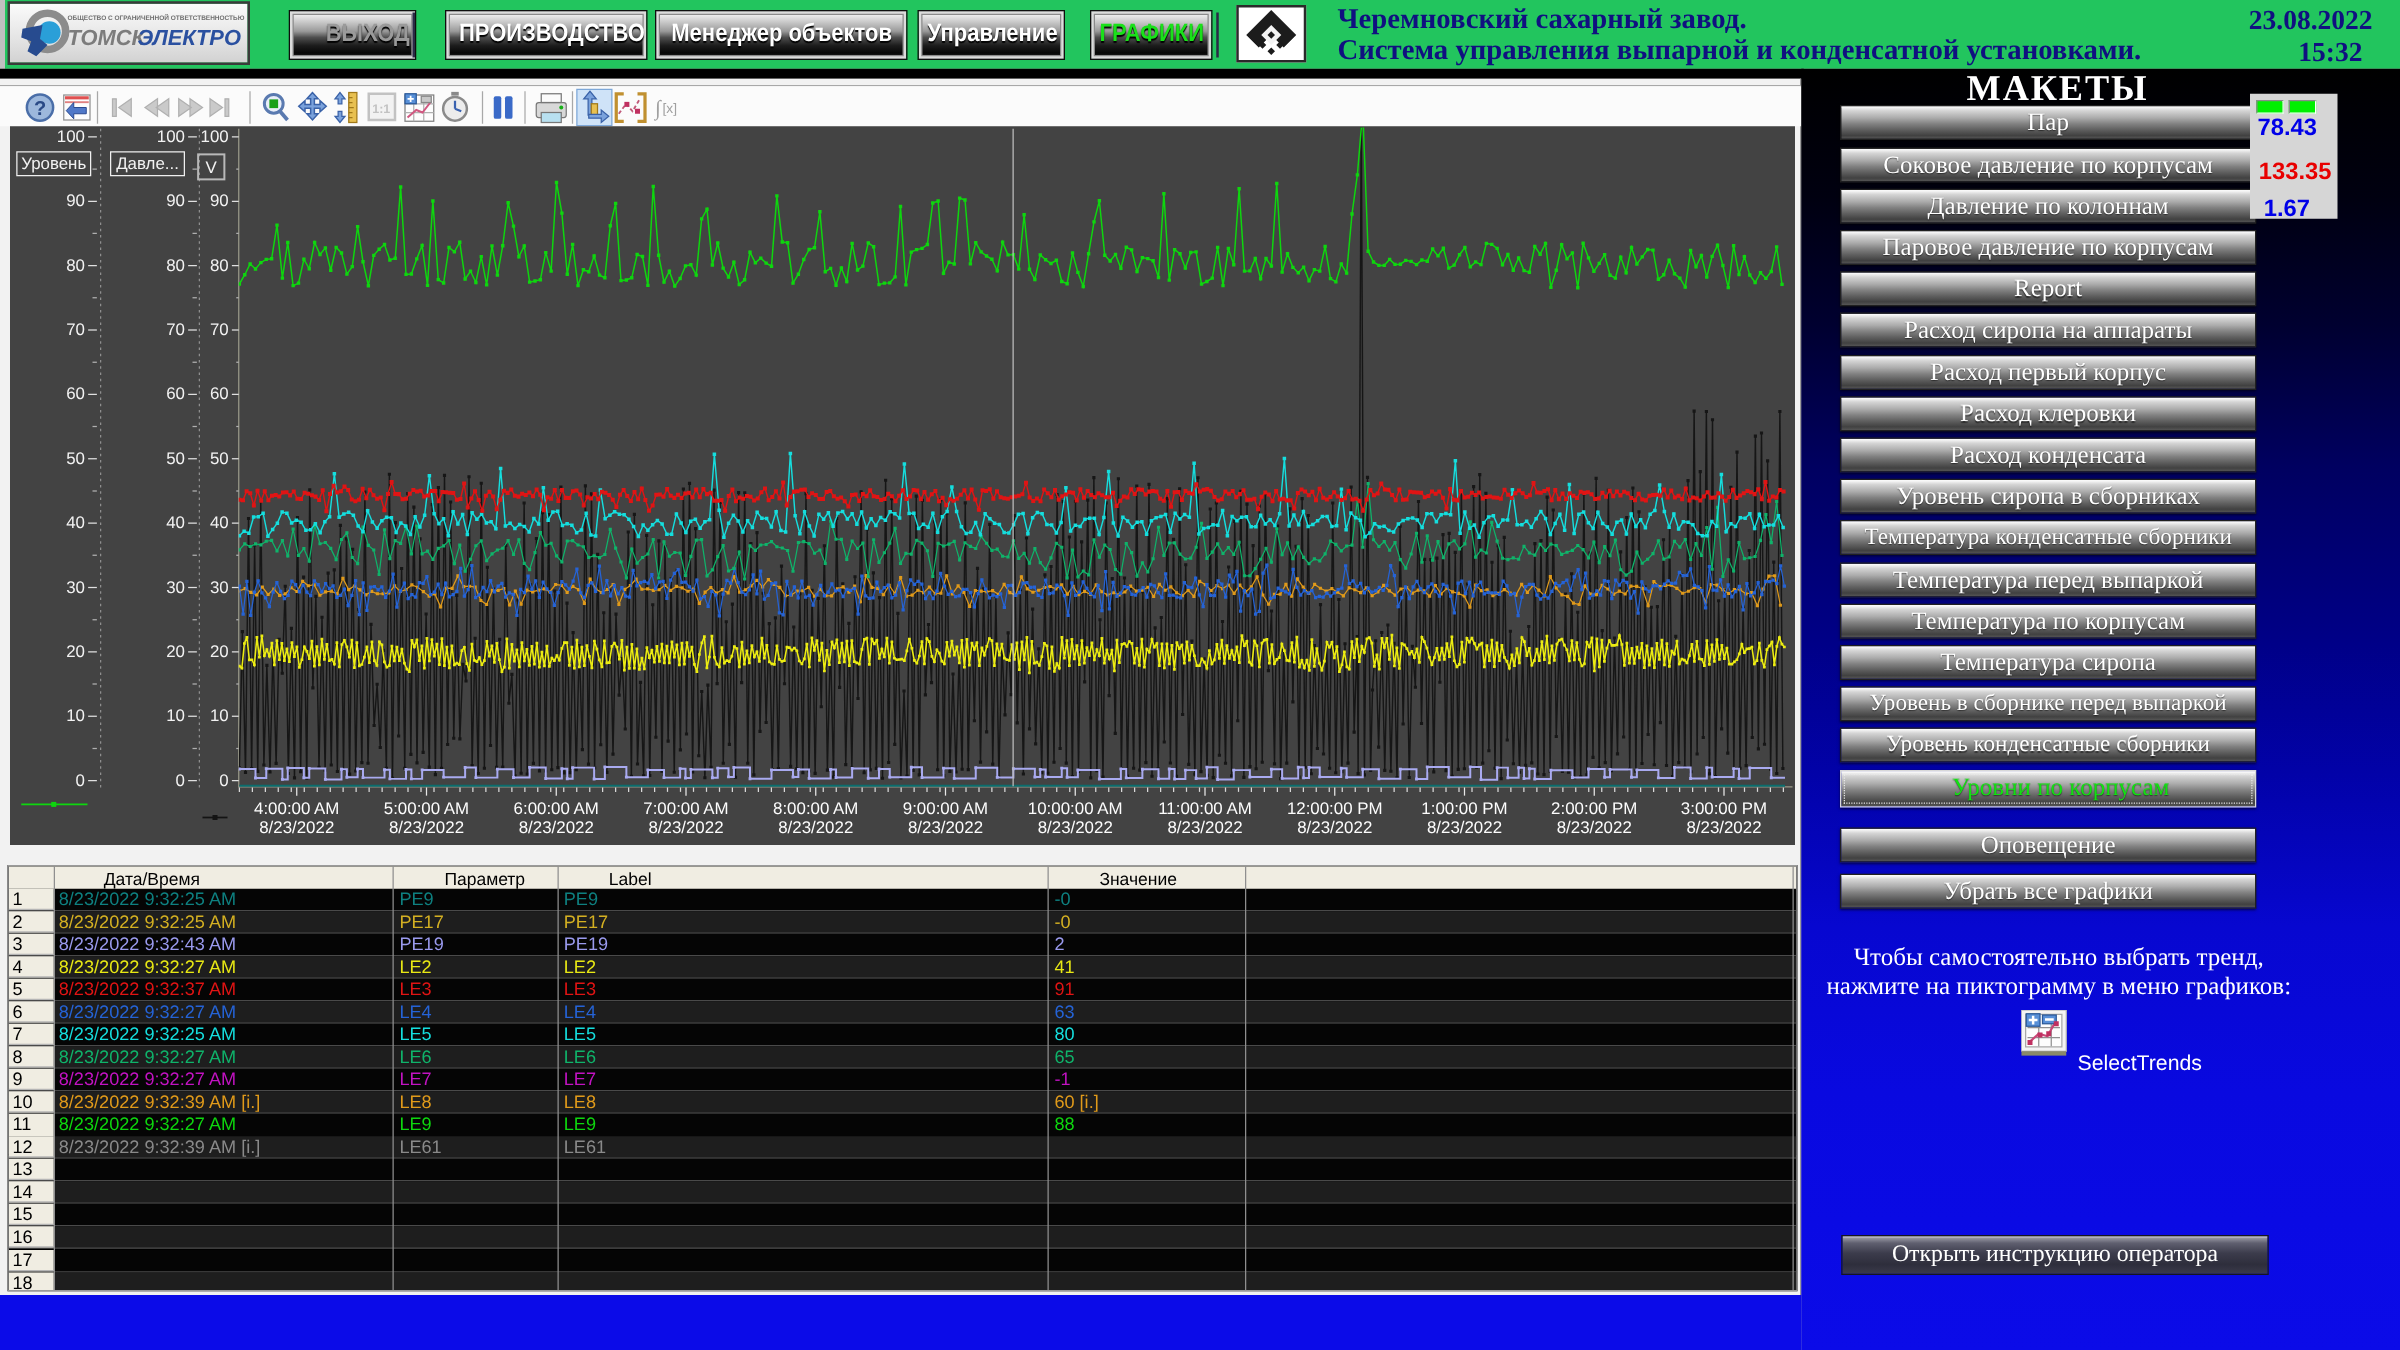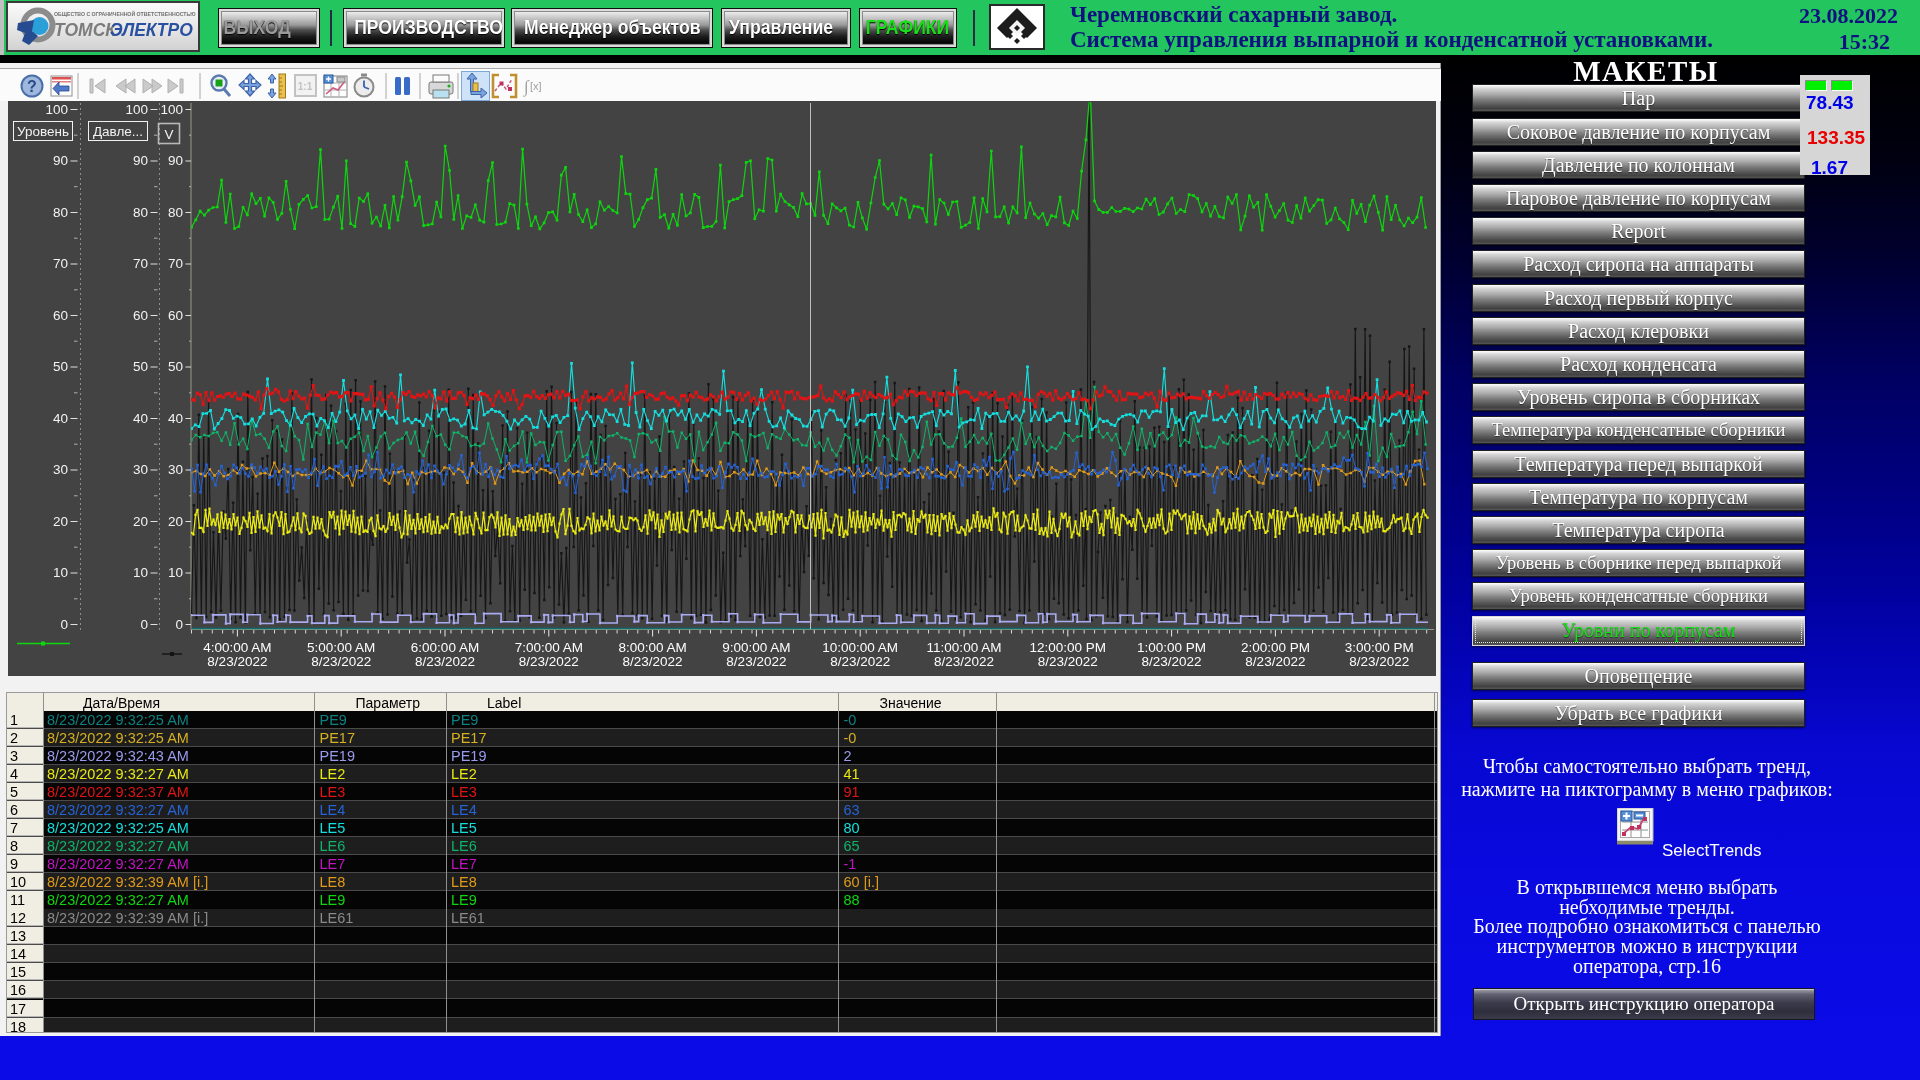--- a/index.html
+++ b/index.html
@@ -1,18 +1,18 @@
 <!DOCTYPE html>
 <html><head><meta charset="utf-8"><style>
 html,body{margin:0;padding:0;width:1920px;height:1080px;overflow:hidden;background:#c0c0c0;
 font-family:"Liberation Sans",sans-serif;}
 
 #topbar{position:absolute;left:4px;top:0;width:1920px;height:55px;background:#22c55e;}
 #logo{position:absolute;left:2px;top:1px;width:194px;height:51px;background:linear-gradient(180deg,#fbfbfb,#e4e4e4 60%,#d2d2d2);border:2px solid #3a3a3a;box-sizing:border-box;}
-.mbtn{position:absolute;top:8px;height:40px;background:linear-gradient(180deg,#ffffff 0%,#d9d9d9 16%,#9a9a9a 42%,#4f4f4f 55%,#1d1d1d 72%,#060606 88%,#2e2e2e 100%);border:1px solid #0e0e0e;box-shadow:inset 0 0 0 2px #dcdcdc,inset 0 0 0 3px #8a8a8a;box-sizing:border-box;color:#fff;font-weight:bold;text-align:left;}
+.mbtn{position:absolute;top:8px;height:40px;background:linear-gradient(180deg,#ffffff 0%,#d9d9d9 16%,#9a9a9a 42%,#4f4f4f 55%,#1d1d1d 72%,#060606 88%,#2e2e2e 100%);border:1px solid #0e0e0e;box-shadow:inset 0 0 0 2px #dcdcdc,inset 0 0 0 3px #8a8a8a;box-sizing:border-box;color:#fff;font-weight:bold;text-align:right;margin-left:13px;}
 .mbtn span{display:inline-block;white-space:nowrap;transform:scaleX(0.88);transform-origin:center;font-size:20px;line-height:36px;letter-spacing:0px;text-shadow:0 1px 1px #000;}
 #b-exit span{color:#9a9a9a;}
 #b-graf span{color:#1ae01a;}
 .vsep{position:absolute;top:10px;width:2px;height:36px;background:#2a2a46;}
 #dlogo{position:absolute;left:985px;top:4px;width:56px;height:46px;background:#fff;border:2px solid #2a2a2a;box-sizing:border-box;}
 #title{position:absolute;left:1066px;top:2px;width:700px;color:#101080;font-family:"Liberation Serif",serif;font-weight:bold;font-size:23px;line-height:25px;}
 #dt1{position:absolute;right:26px;top:3px;color:#101080;font-family:"Liberation Serif",serif;font-weight:bold;font-size:22px;}
 #dt2{position:absolute;right:34px;top:29px;color:#101080;font-family:"Liberation Serif",serif;font-weight:bold;font-size:22px;}
 #blackstrip{position:absolute;left:0;top:55px;width:1443px;height:8px;background:#000;}
 
@@ -55,21 +55,21 @@
       <path d="M10 20 L26 17 L24 28 L30 33 L21 42 L14 38 L17 30 L9 27 Z" fill="#274b8f"></path>
       <text x="46" y="13" font-size="5.2" fill="#707070" font-weight="bold">ОБЩЕСТВО С ОГРАНИЧЕННОЙ ОТВЕТСТВЕННОСТЬЮ</text>
       <text x="46" y="33" font-size="17.5" fill="#7c7c7c" font-weight="bold" font-style="italic">ТОМСК</text>
       <text x="102" y="33" font-size="17.5" fill="#2a50a0" font-weight="bold" font-style="italic">ЭЛЕКТРО</text>
     </svg>
   </div>
   <div class="mbtn" id="b-exit" style="left:214px;width:102px;"><span>ВЫХОД</span></div>
   <div class="vsep" style="left:326px;"></div>
   <div class="mbtn" style="left:339px;width:162px;"><span>ПРОИЗВОДСТВО</span></div>
   <div class="mbtn" style="left:507px;width:202px;"><span>Менеджер объектов</span></div>
-  <div class="mbtn" style="left:717px;width:130px;"><span>Управление</span></div>
+  <div class="mbtn" style="left:717px;width:118px;"><span>Управление</span></div>
   <div class="mbtn" id="b-graf" style="left:855px;width:98px;"><span>ГРАФИКИ</span></div>
   <div class="vsep" style="left:969px;"></div>
   <div id="dlogo">
     <svg width="52" height="42" viewBox="0 0 52 42">
       <path d="M26 2 L46 22 L36 32 L26 22 L16 32 L6 22 Z" fill="#1c1c1c"></path>
       <path d="M26 14 L34 22 L26 30 L18 22 Z" fill="#f4f4f4"></path>
       <path d="M26 19 L29 22 L26 25 L23 22 Z" fill="#1c1c1c"></path>
       <path d="M19 27 L22 30 L19 33 L16 30 Z" fill="#1c1c1c"></path>
       <path d="M33 27 L36 30 L33 33 L30 30 Z" fill="#1c1c1c"></path>
       <path d="M26 32 L29 35 L26 38 L23 35 Z" fill="#1c1c1c"></path>
@@ -605,15 +605,14 @@
       <path d="M9.5 4.5 v7 M6 8 h7" stroke="#fff" stroke-width="2"></path>
       <rect x="17" y="4" width="11" height="7" fill="#5890d8" stroke="#2a5898"></rect>
       <path d="M19 7.5 h7" stroke="#fff" stroke-width="2"></path>
       <rect x="5" y="24" width="4" height="4" fill="#c03060"></rect>
       <rect x="13" y="18" width="4" height="4" fill="#c03060"></rect>
       <rect x="20" y="17" width="4" height="4" fill="#c03060"></rect>
       <rect x="26" y="9" width="4" height="4" fill="#c03060"></rect>
     </svg>
   </div>
   <div id="stlabel">SelectTrends</div>
-  <div id="info2">В открывшемся меню выбрать<br>небходимые тренды.<br>Более подробно ознакомиться с панелью<br>инструментов можно в инструкции<br>оператора, стр.16</div>
   <div id="obtn">Открыть инструкцию оператора</div>
 </div>
 
 </body></html>

